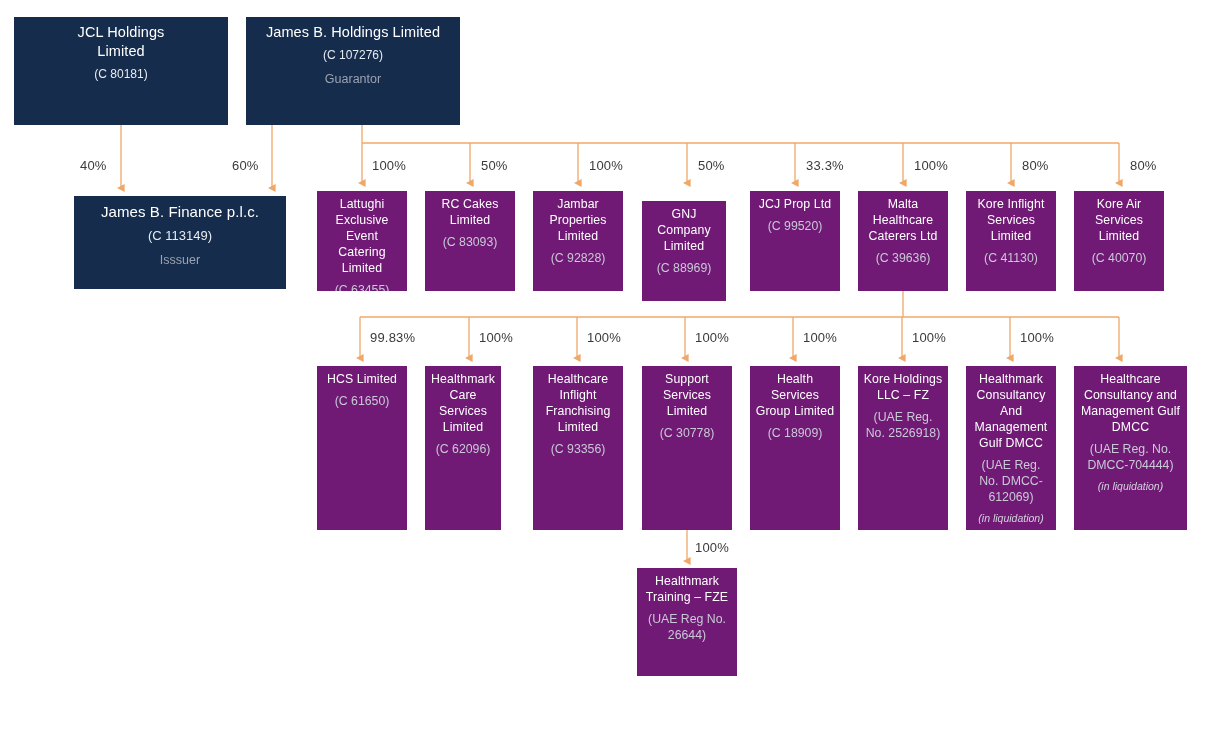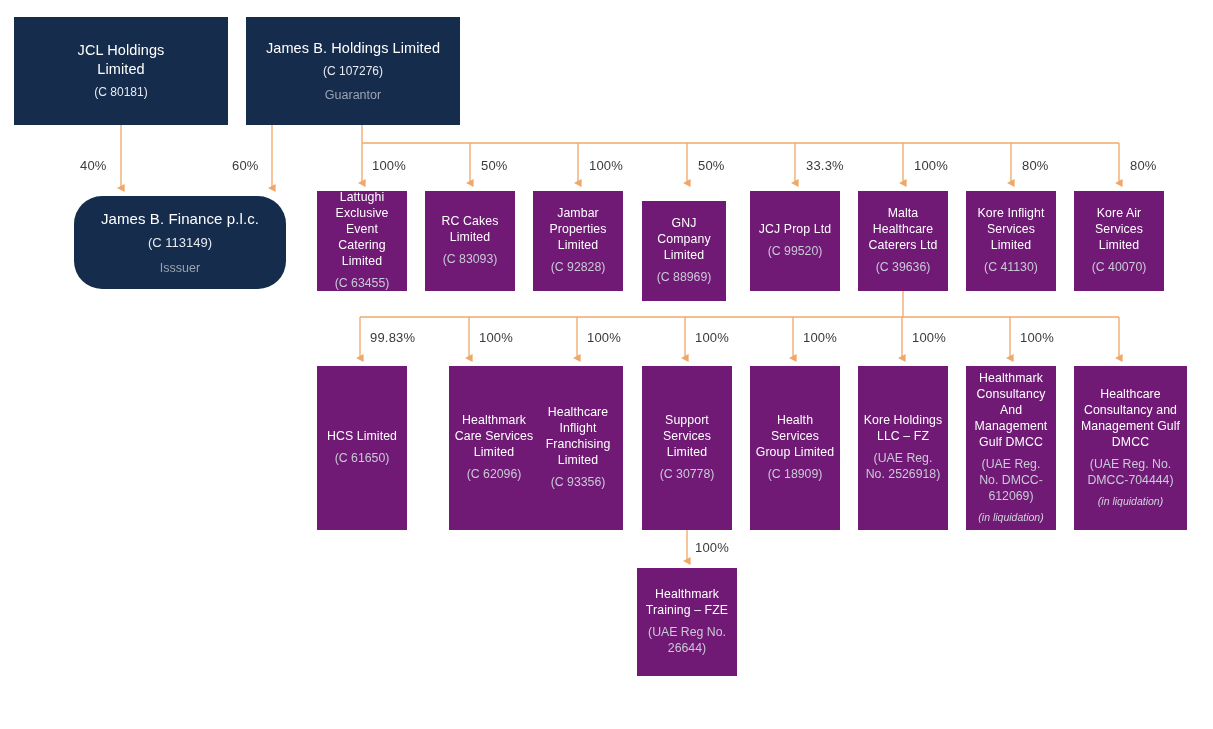--- a/index.html
+++ b/index.html
@@ -26,21 +26,20 @@
     width: 1213px;
     height: 729px;
     pointer-events: none;
   }
   .node {
     position: absolute;
     box-sizing: border-box;
     display: flex;
     flex-direction: column;
     align-items: center;
-    justify-content: center;
     text-align: center;
     padding: 6px 5px;
     overflow: hidden;
   }
   .node.navy {
     background: #152c4c;
   }
   .node.lilac {
     background: #701a75;
   }
@@ -135,21 +134,21 @@
   <div id="nodes-layer">
       <div class="node navy top" style="left: 14px; top: 17px; width: 214px; height: 108px;">
         <div class="n-name">JCL Holdings<br>Limited</div>
         <div class="n-reg">(C 80181)</div>
       </div>
       <div class="node navy top" style="left: 246px; top: 17px; width: 214px; height: 108px;">
         <div class="n-name">James B. Holdings Limited</div>
         <div class="n-reg">(C 107276)</div>
         <div class="n-role">Guarantor</div>
       </div>
-      <div class="node navy issuer" style="left: 74px; top: 196px; width: 212px; height: 93px; border-radius: 28px;">
+      <div class="node navy issuer" style="left: 74px; top: 196px; width: 212px; height: 93px;">
         <div class="n-name">James B. Finance p.l.c.</div>
         <div class="n-reg">(C 113149)</div>
         <div class="n-role">Isssuer</div>
       </div>
       <div class="node lilac sub" style="left: 317px; top: 191px; width: 90px; height: 100px;">
         <div class="n-name">Lattughi Exclusive Event Catering Limited</div>
         <div class="n-reg">(C 63455)</div>
       </div>
       <div class="node lilac sub" style="left: 425px; top: 191px; width: 90px; height: 100px;">
         <div class="n-name">RC Cakes Limited</div>
@@ -176,21 +175,21 @@
         <div class="n-reg">(C 41130)</div>
       </div>
       <div class="node lilac sub" style="left: 1074px; top: 191px; width: 90px; height: 100px;">
         <div class="n-name">Kore Air Services Limited</div>
         <div class="n-reg">(C 40070)</div>
       </div>
       <div class="node lilac sub" style="left: 317px; top: 366px; width: 90px; height: 164px;">
         <div class="n-name">HCS Limited</div>
         <div class="n-reg">(C 61650)</div>
       </div>
-      <div class="node lilac sub" style="left: 425px; top: 366px; width: 90px; height: 164px; margin-left: 24px;">
+      <div class="node lilac sub" style="left: 425px; top: 366px; width: 76px; height: 164px;">
         <div class="n-name">Healthmark Care Services Limited</div>
         <div class="n-reg">(C 62096)</div>
       </div>
       <div class="node lilac sub" style="left: 533px; top: 366px; width: 90px; height: 164px;">
         <div class="n-name">Healthcare Inflight Franchising Limited</div>
         <div class="n-reg">(C 93356)</div>
       </div>
       <div class="node lilac sub" style="left: 642px; top: 366px; width: 90px; height: 164px;">
         <div class="n-name">Support Services Limited</div>
         <div class="n-reg">(C 30778)</div>

